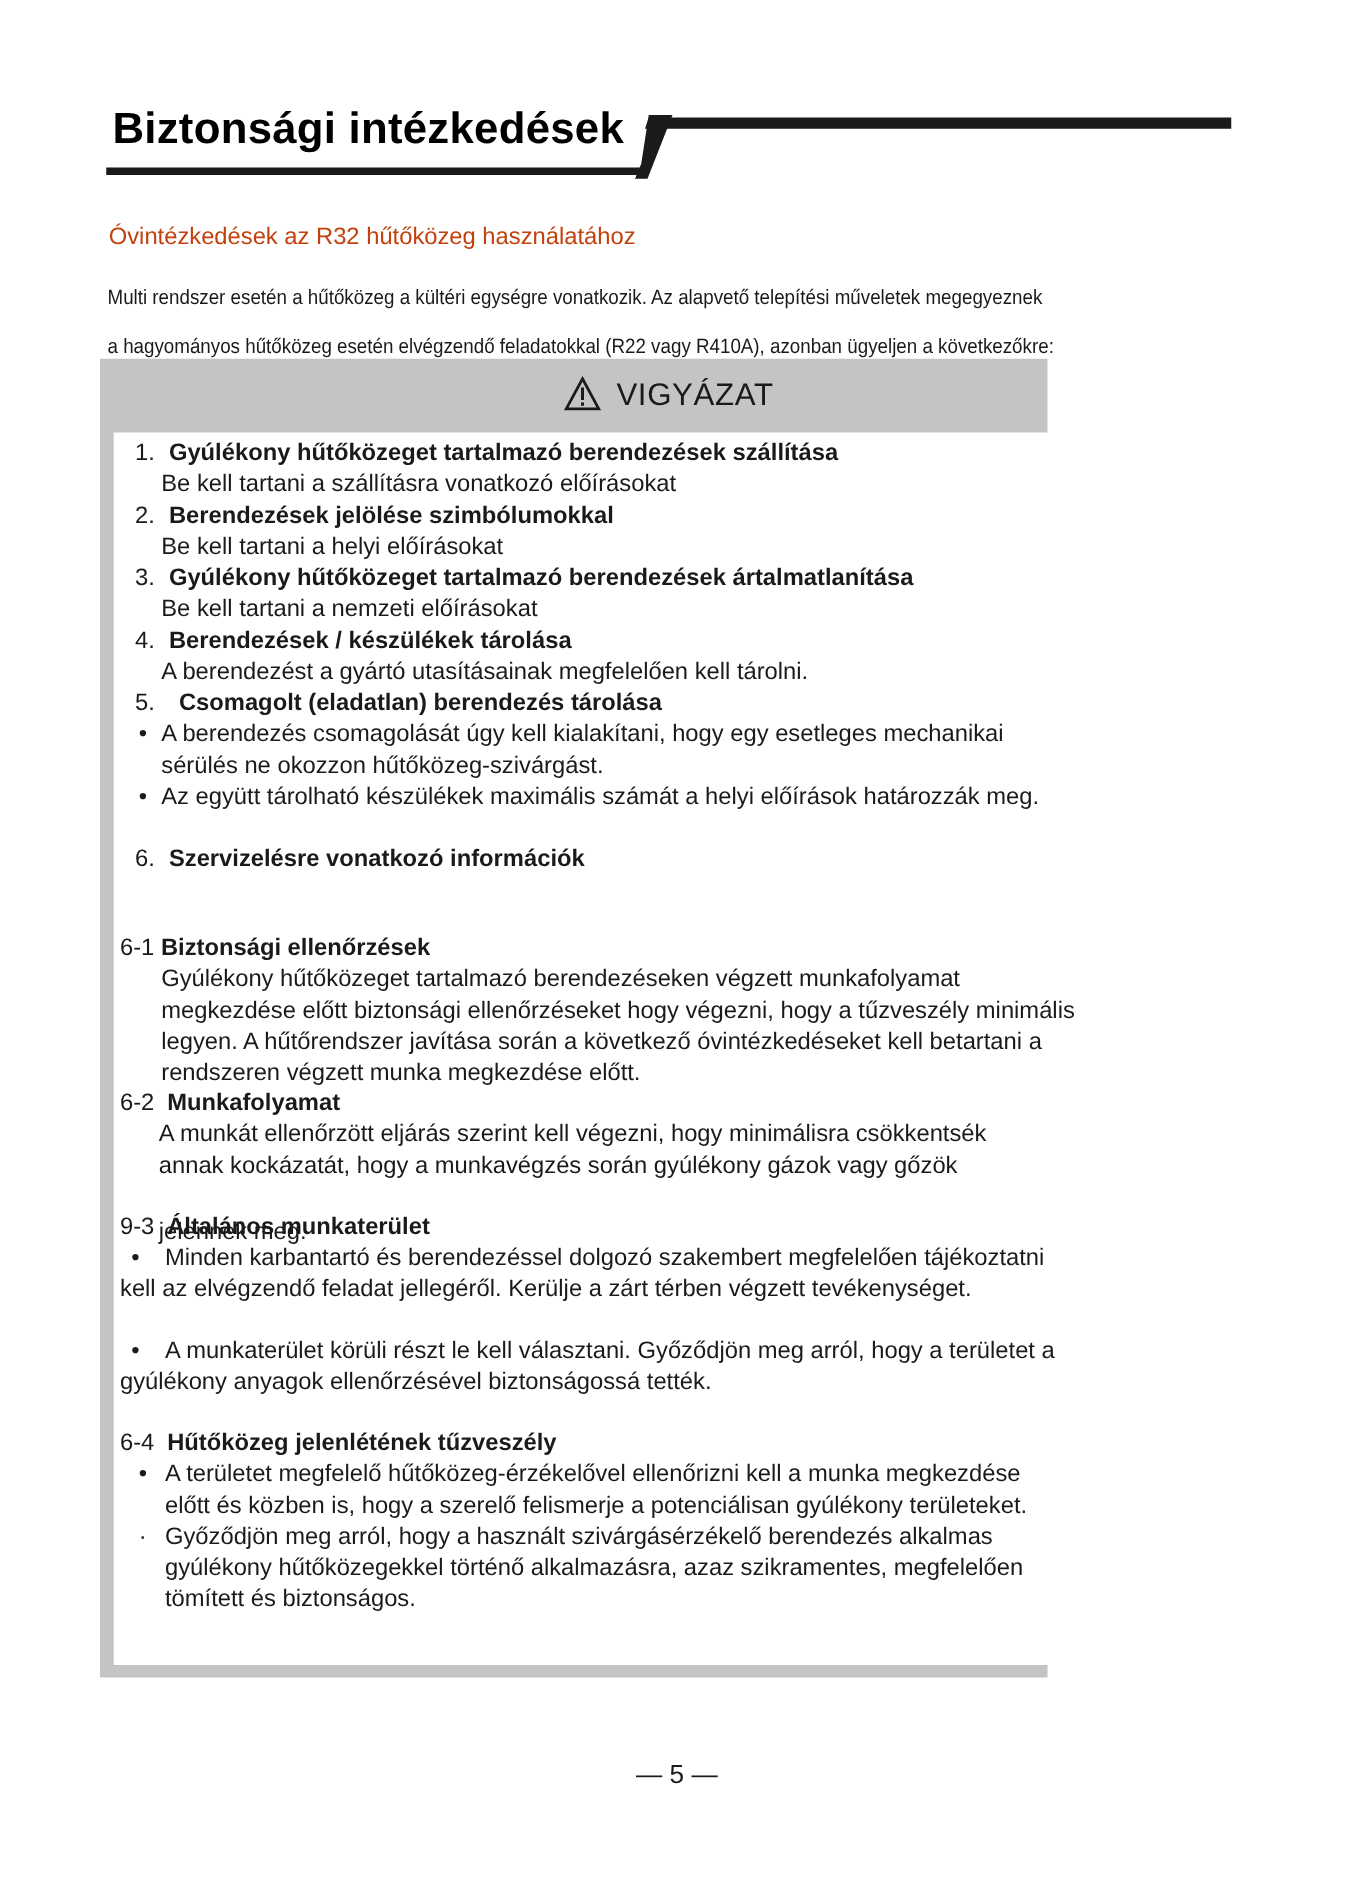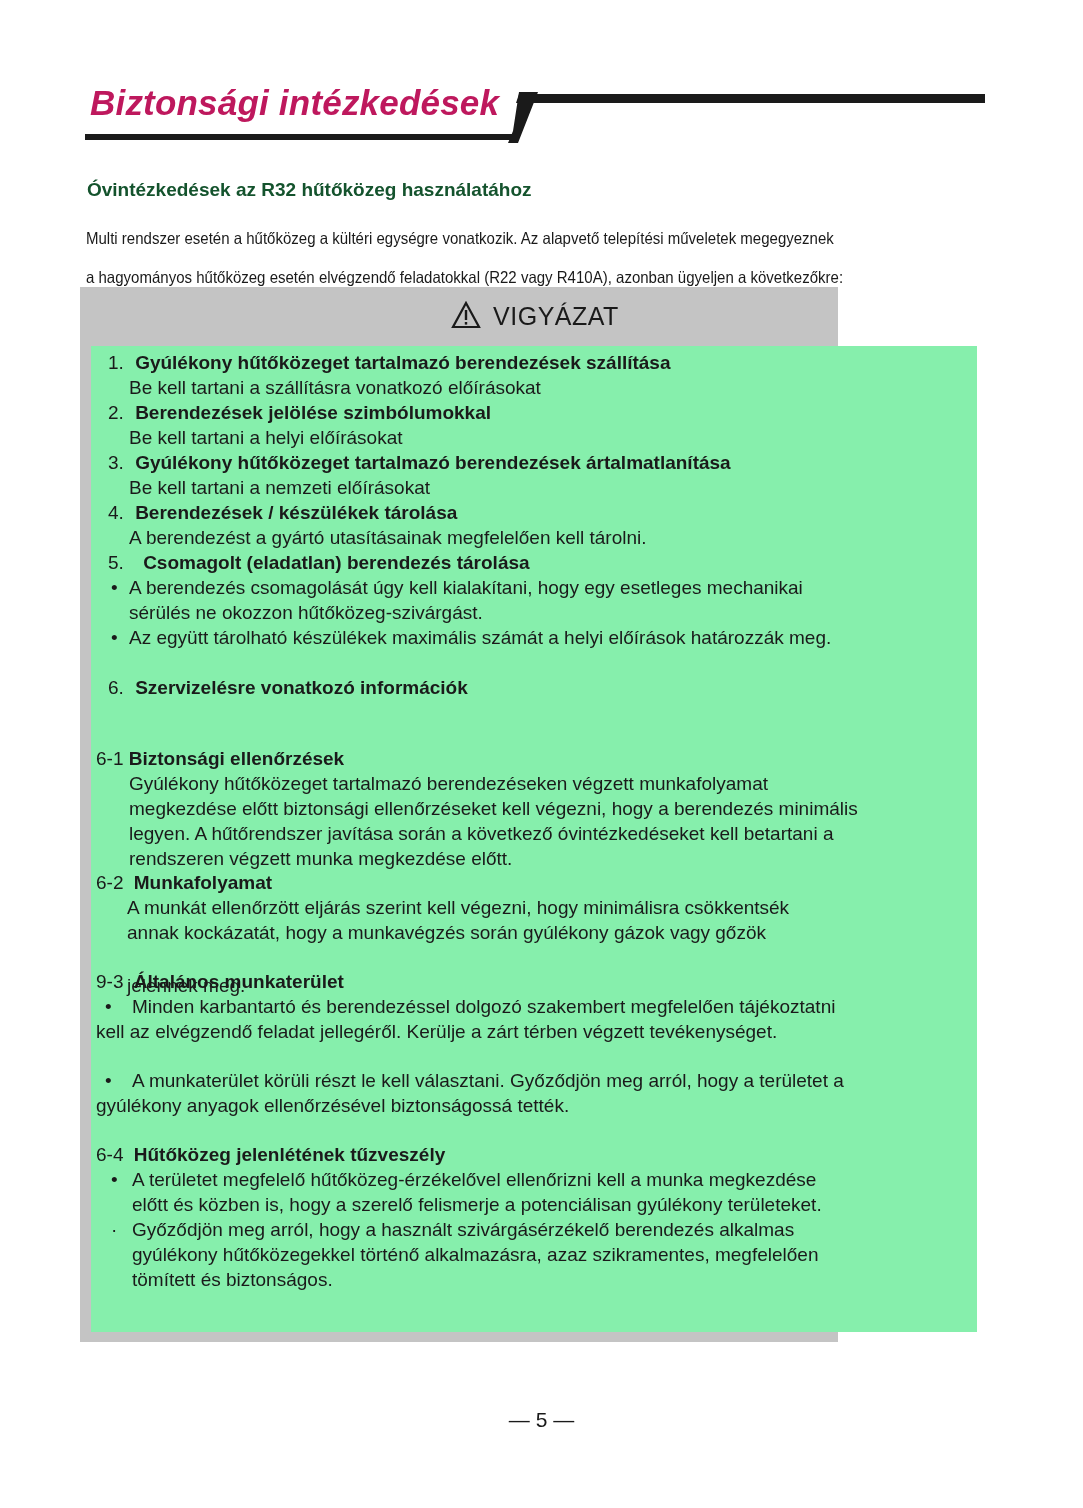--- a/index.html
+++ b/index.html
@@ -2,32 +2,32 @@
 <html><head>
 <meta charset="utf-8">
 <style>
   html, body { margin: 0; padding: 0; background: #ffffff; }
   body { width: 1083px; height: 1508px; position: relative; overflow: hidden;
          font-family: "Liberation Sans", sans-serif; color: #1a1a1a; }
 
   .title-wrap { position: absolute; left: 0; top: 0; width: 1083px; height: 160px; }
   .title-svg { position: absolute; left: 0; top: 0; }
   .page-title { position: absolute; left: 90px; top: 83px; font-size: 35px; font-weight: bold;
-                font-style: italic; letter-spacing: 0.2px; color: #be185d; }
+                letter-spacing: 0.2px; color: #000000; }
 
-  .subheading { position: absolute; left: 87px; top: 179px; font-size: 19px; font-weight: bold; color: #14532d; }
+  .subheading { position: absolute; left: 87px; top: 179px; font-size: 19px; font-weight: normal; color: #c2410c; }
   .intro { position: absolute; left: 86px; top: 219px; width: 930px; font-size: 16.5px; line-height: 39px;
            color: #1a1a1a; transform: scaleX(0.91); transform-origin: left top; white-space: nowrap; }
 
   .caution-box { position: absolute; left: 80px; top: 287px; width: 758px; height: 1055px; background: #c4c4c4; }
   .caution-header { position: absolute; left: 0; top: 0; width: 910px; height: 58px; display: flex;
                     align-items: center; justify-content: center; gap: 12px; }
   .warn-icon { width: 30px; height: 28px; display: inline-block; margin-top: -2px; }
   .caution-label { font-size: 25px; color: #1a1a1a; letter-spacing: 0.5px; }
-  .caution-body { position: absolute; left: 11px; top: 59px; width: 886px; height: 986px; background: #86efac; }
+  .caution-body { position: absolute; left: 11px; top: 59px; width: 886px; height: 986px; background: #ffffff; }
 
   .content { position: absolute; left: 0; top: 0; width: 100%; font-size: 19px; line-height: 25px; color: #1a1a1a; }
   .row { position: absolute; white-space: nowrap; }
   .b { font-weight: bold; }
 
   .page-number { position: absolute; left: 0; top: 1408px; width: 1083px; text-align: center; font-size: 21px; color: #1a1a1a; }
 </style>
 </head>
 <body>
 
@@ -96,21 +96,21 @@
       <div class="row" style="left:17px; top:329px;">
         <span>6.</span>
         <span class="b" style="margin-left:6px;">Szervizelésre vonatkozó információk</span>
       </div>
 
       <div class="row" style="left:5px; top:400px;">
         <span>6-1</span>
         <span class="b">Biztonsági ellenőrzések</span>
       </div>
       <div class="row" style="left:38px; top:425px;">Gyúlékony hűtőközeget tartalmazó berendezéseken végzett munkafolyamat</div>
-      <div class="row" style="left:38px; top:450px;">megkezdése előtt biztonsági ellenőrzéseket kell végezni, hogy a berendezés minimális</div>
+      <div class="row" style="left:38px; top:450px;">megkezdése előtt biztonsági ellenőrzéseket hogy végezni, hogy a tűzveszély minimális</div>
       <div class="row" style="left:38px; top:475px;">legyen. A hűtőrendszer javítása során a következő óvintézkedéseket kell betartani a</div>
       <div class="row" style="left:38px; top:500px;">rendszeren végzett munka megkezdése előtt.</div>
 
       <div class="row" style="left:5px; top:524px;">
         <span>6-2</span>
         <span class="b" style="margin-left:5px;">Munkafolyamat</span>
       </div>
       <div class="row" style="left:36px; top:549px;">A munkát ellenőrzött eljárás szerint kell végezni, hogy minimálisra csökkentsék</div>
       <div class="row" style="left:36px; top:574px;">annak kockázatát, hogy a munkavégzés során gyúlékony gázok vagy gőzök</div>
       <div class="row" style="left:36px; top:627px;">jelennek meg.</div>

